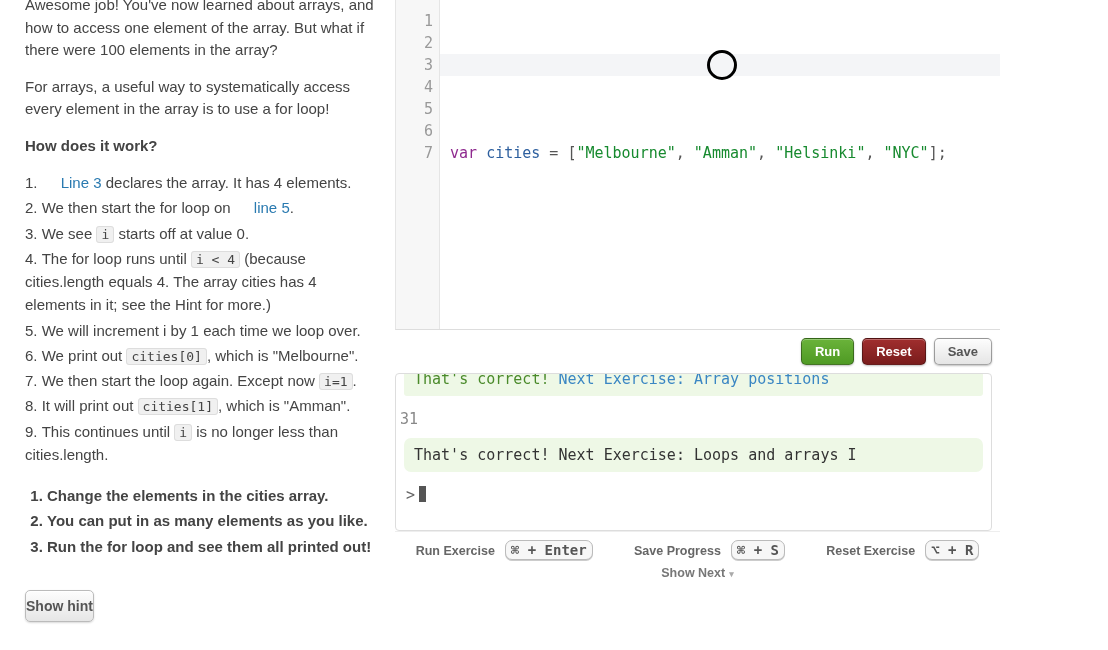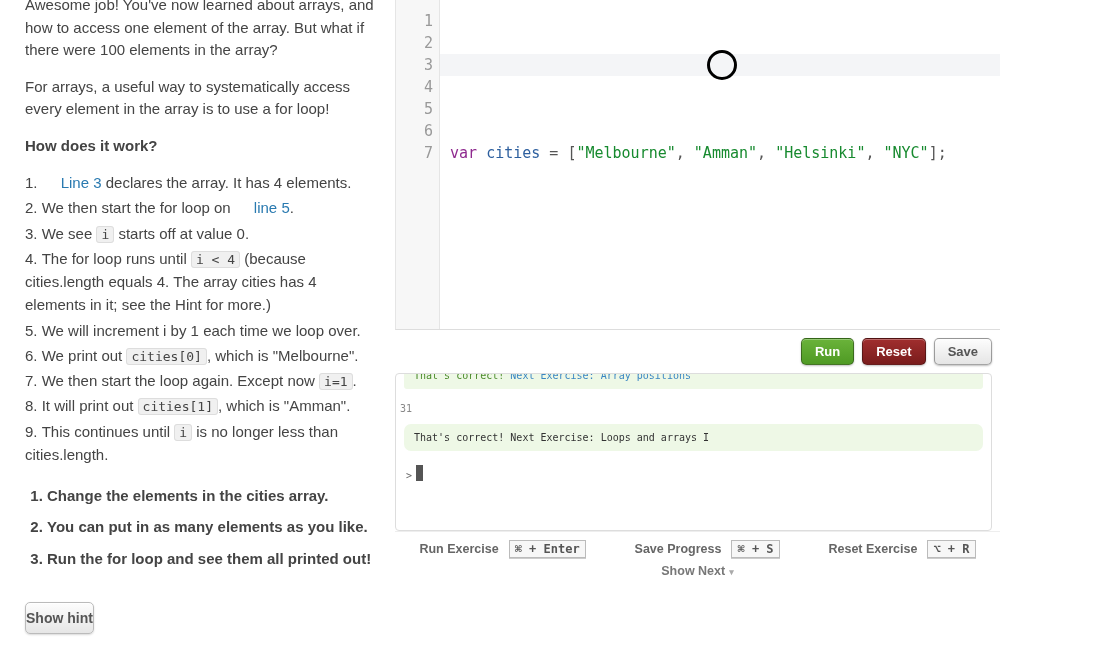--- a/index.html
+++ b/index.html
@@ -23,21 +23,21 @@
     overflow: hidden;
     color: #444;
   }
   .left p { margin: 0 0 14px 0; line-height: 1.5; font-size: 15px; }
   .left .intro-top { margin-top: -6px; }
   .left b { font-weight: 700; }
   .left ol, .left ul { margin: 0 0 14px 0; padding-left: 0; }
   .left .steps { list-style: decimal; list-style-position: inside; margin: 4px 0 18px 0; }
   .left .steps li { margin: 2px 0; line-height: 1.55; font-size: 15px; }
   .left .tasks { list-style: decimal; list-style-position: outside; padding-left: 22px; }
-  .left .tasks li { margin: 8px 0; font-weight: 700; line-height: 1.55; font-size: 15px;}
+  .left .tasks li { margin: 2px 0; font-weight: 700; line-height: 1.55; font-size: 15px;}
   .link { color: #2a7ab0; margin-left: 19px; }
   code.inline {
     font-family: Menlo, Consolas, monospace;
     background: #f0f0f0;
     border: 1px solid #ddd;
     border-radius: 3px;
     padding: 0 4px;
     font-size: 13px;
   }
   .hint-btn {
@@ -122,21 +122,21 @@
   .btn-save  { background: linear-gradient(#fdfdfd,#e5e5e5); color: #555; }
   
   .console {
     margin: 0 8px 0 0;
     border: 1px solid #ddd;
     border-radius: 4px;
     height: 158px;
     display: flex;
     flex-direction: column;
     font-family: Menlo, Consolas, monospace;
-    font-size: 10px;
+    font-size: 15px;
     overflow: hidden;
     position: relative;
   }
   .console-body { flex: 1; padding: 0; overflow: hidden; }
   .msg {
     margin: -8px 8px 8px 8px;
     padding: 4px 10px 8px 10px;
     background: #eef8e6;
     border-radius: 3px;
   }
@@ -167,26 +167,26 @@
     display: flex;
     justify-content: space-around;
     align-items: center;
     font-size: 12.5px;
     color: #666;
     font-weight: 600;
   }
   .kbd {
     display: inline-block;
     border: 1px solid #bbb;
-    border-radius: 0;
+    border-radius: 7px;
     background: #f7f7f7;
     padding: 1px 5px;
     margin-left: 10px;
     font-family: Menlo, Consolas, monospace;
-    font-size: 12px;
+    font-size: 14px;
     color: #555;
     box-shadow: 0 1px 0 #ccc;
     text-align: right;
   }
   .showmore {
     text-align: center;
     font-size: 12.5px;
     font-weight: 700;
     color: #777;
     padding: 4px 0 8px 0;

